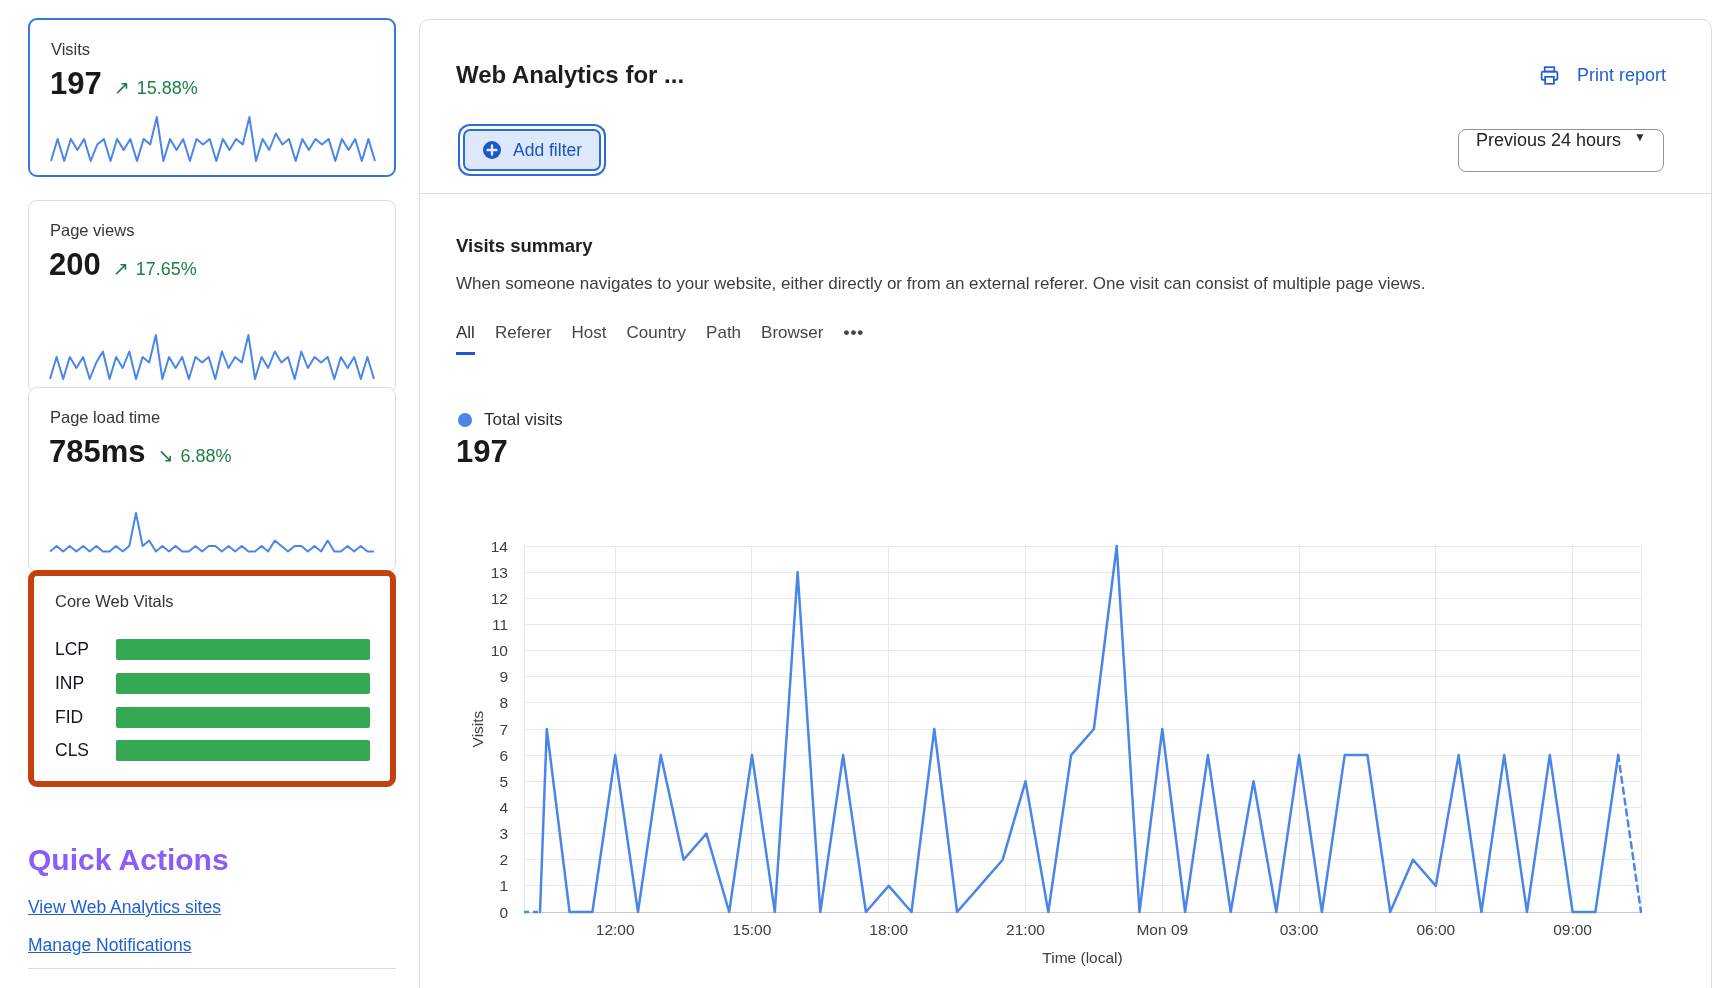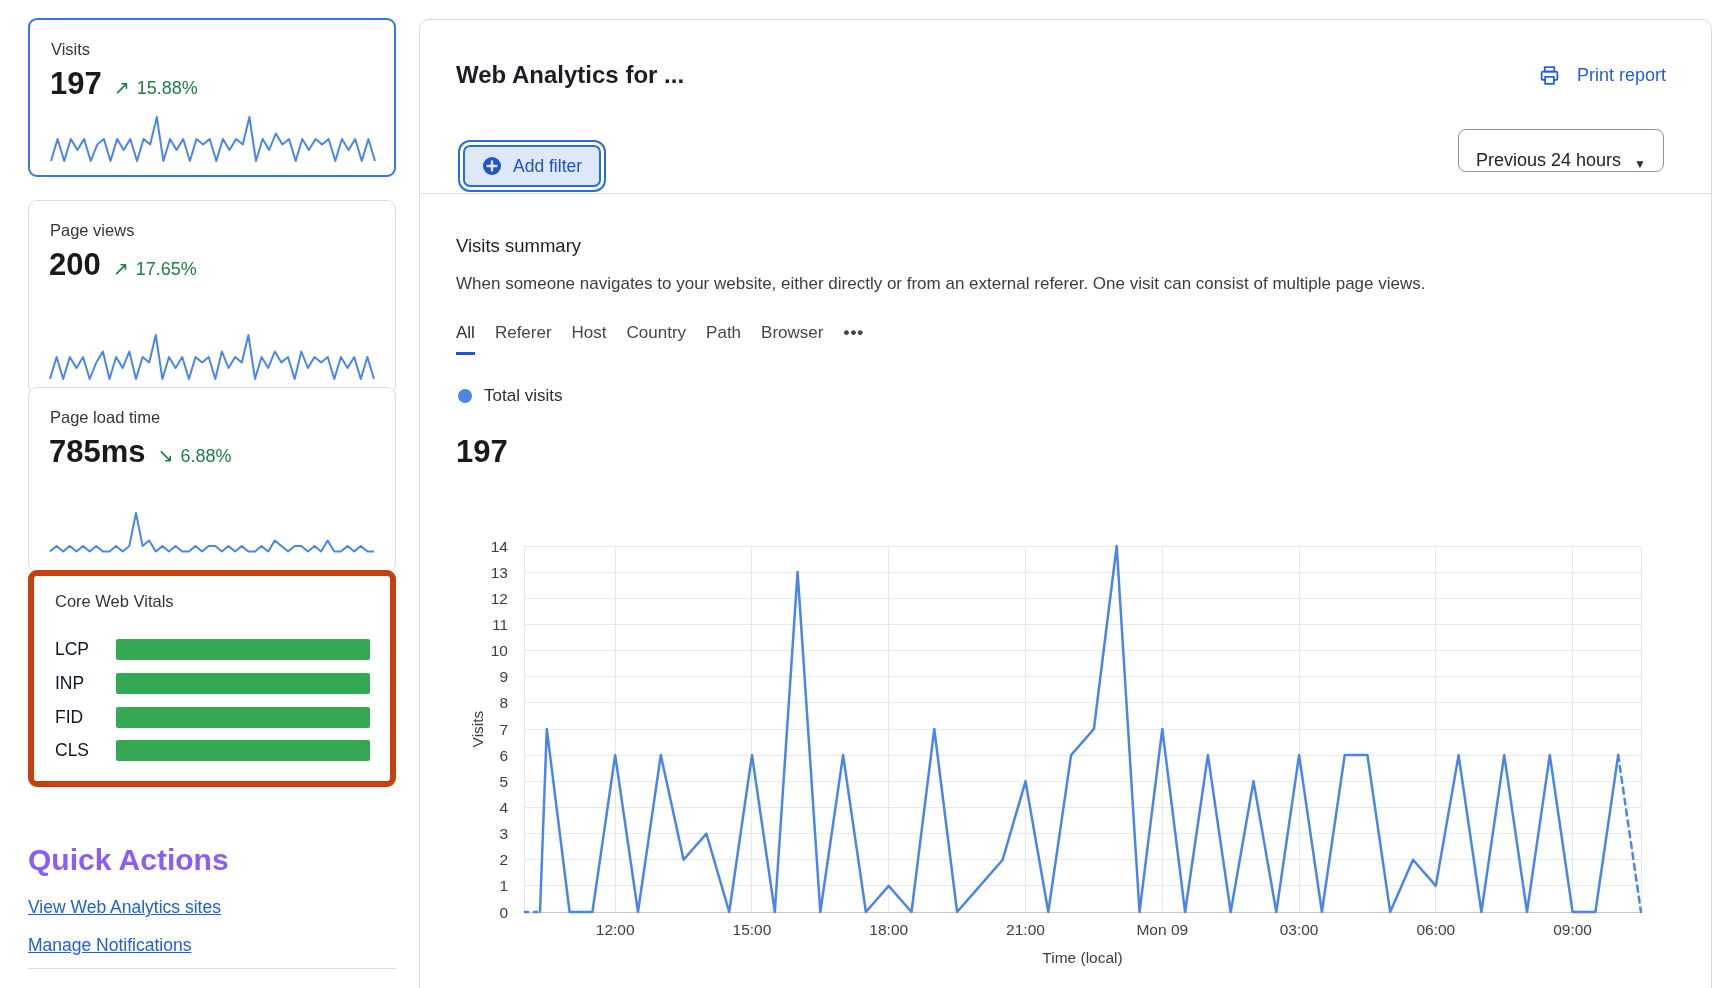--- a/index.html
+++ b/index.html
@@ -53,37 +53,36 @@
   .main-title{position:absolute;left:36px;top:41px;font-size:24px;font-weight:bold;color:#1b1e23}
   .print-link{position:absolute;right:45px;top:45px;display:flex;align-items:center;gap:17px;
               color:var(--accent);font-size:18px;cursor:pointer}
   .print-link svg{display:block}
   .add-filter-btn{
     position:absolute;left:43px;top:109px;height:42px;
     display:flex;align-items:center;gap:11px;padding:0 17px;
     background:#dde8fb;border:2px solid #2b6cd9;border-radius:7px;
     color:#1c51c5;font-size:17.5px;cursor:pointer;font-family:inherit;
     box-shadow:0 0 0 3px #ffffff,0 0 0 5px #2b6cd9;
-    margin-top:16px;
   }
   .range-btn{
     position:absolute;right:47px;top:109px;height:43px;
-    display:flex;align-items:flex-end;gap:13px;padding:0 17px;
+    display:flex;align-items:flex-start;gap:13px;padding:0 17px;
     background:#fff;border:1px solid #8f949a;border-radius:8px;
     color:#212428;font-size:18px;cursor:pointer;font-family:inherit;
   }
   .range-btn .caret{font-size:12px;color:#2c2f34}
   .header-divider{position:absolute;left:0;right:0;top:173px;height:1px;background:#dcdee1}
-  .section-title{position:absolute;left:36px;top:215px;font-size:18.5px;font-weight:normal;color:#1d2025}
+  .section-title{position:absolute;left:36px;top:215px;font-size:18.5px;font-weight:bold;color:#1d2025}
   .section-desc{position:absolute;left:36px;top:254px;font-size:17px;color:#3a3d42}
   .tabs{position:absolute;left:36px;top:303px;display:flex;gap:20px}
   .tab{font-size:17px;color:#43464c;padding-bottom:9px;cursor:pointer;border-bottom:3px solid transparent}
   .tab.active{color:#2c2f34;border-bottom-color:var(--tab-underline)}
   .tab.more{letter-spacing:1px;font-weight:bold;color:#43464c}
-  .legend{position:absolute;left:38px;top:366px;display:flex;align-items:center;gap:12px}
+  .legend{position:absolute;left:38px;top:390px;display:flex;align-items:center;gap:12px}
   .legend-dot{width:14px;height:14px;border-radius:50%;background:var(--chart-line)}
   .legend-label{font-size:17px;color:#2b2e33}
   .total-value{position:absolute;left:36px;top:414px;font-size:31px;font-weight:bold;color:#17191d}
   .chart-wrap{position:absolute;left:11px;top:491px}
   text{font-family:"Liberation Sans","DejaVu Sans",sans-serif}
 </style>
 </head>
 <body>
 
 <div>

